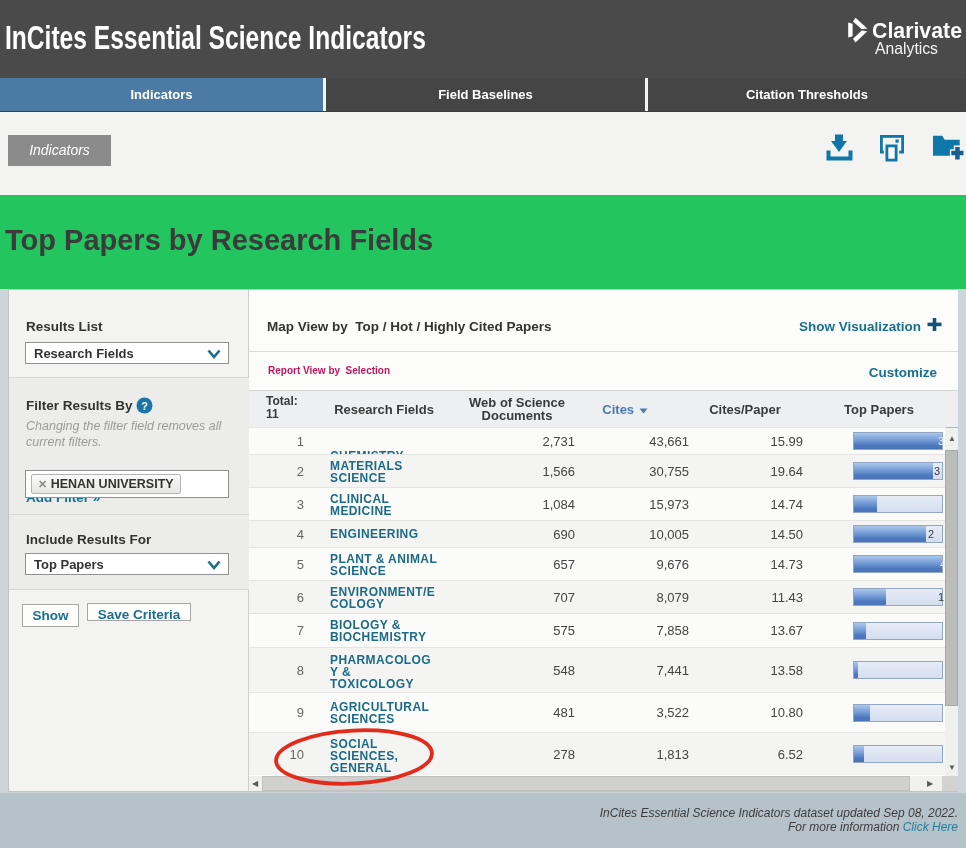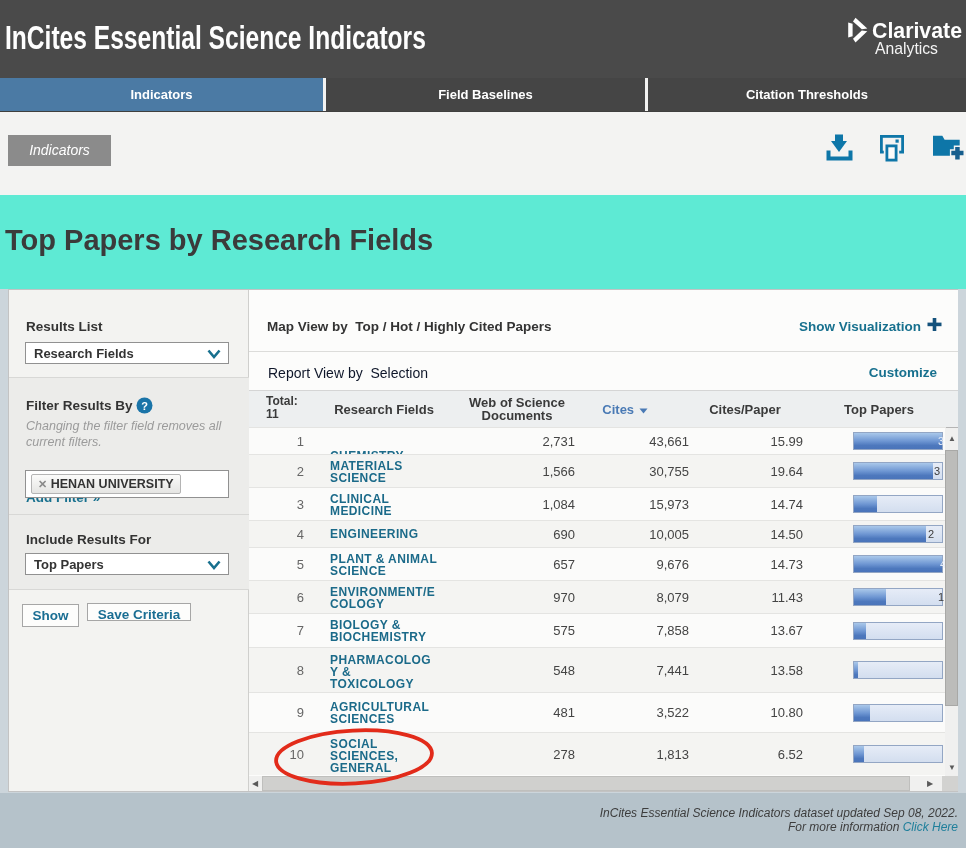--- a/index.html
+++ b/index.html
@@ -11,21 +11,21 @@
 
 #tabs{position:absolute;left:0;top:78px;width:966px;height:34px;background:#454545;}
 .tab{position:absolute;top:0;height:34px;color:#fff;font-size:13px;font-weight:bold;text-align:center;line-height:33px;}
 #tab1{left:0;width:323px;background:#4b7aa4;}
 #tab2{left:326px;width:319px;background:#454545;border-left:3px solid #f2f2f1;border-right:3px solid #f2f2f1;box-sizing:content-box;margin-left:-3px;}
 #tab3{left:648px;width:318px;background:#454545;}
 
 #toolbar{position:absolute;left:0;top:112px;width:966px;height:83px;background:#f3f3f2;}
 #crumb{position:absolute;left:8px;top:23px;width:103px;height:31px;background:#8b8b8b;color:#fff;font-style:italic;font-size:14px;text-align:center;line-height:30px;}
 
-#band{position:absolute;left:0;top:195px;width:966px;height:94px;background:#5eead4;}
+#band{position:absolute;left:0;top:195px;width:966px;height:94px;background:#22c55e;}
 #h1{position:absolute;left:5px;top:29px;font-size:29px;font-weight:bold;color:#3b3b3b;}
 
 #panel{position:absolute;left:8px;top:289px;width:950px;height:503px;background:#fff;border:1px solid #c3c3c3;}
 #sidebar{position:absolute;left:0px;top:0px;width:240px;height:501px;background:#f3f3f1;border-right:1px solid #cfcfcd;}
 .sblabel{font-weight:bold;font-size:13.5px;color:#333;}
 .sel{position:absolute;background:#fff;border:1px solid #919191;height:22px;}
 .sel .st{position:absolute;left:8px;top:3px;font-weight:bold;font-size:13px;color:#333;}
 .sel svg{position:absolute;right:6px;top:5px;}
 .link{color:#17708e;font-weight:bold;margin-top:36px;}
 .btn{position:absolute;background:#fdfdfc;border:1px solid #a6a6a6;color:#1a6e93;font-weight:bold;font-size:13.5px;text-align:center;}
@@ -129,21 +129,21 @@
     <div class="btn" style="left:78px;top:313px;width:104px;height:18px;line-height:21px">Save Criteria</div>
   </div>
   <div id="content">
     <div class="abs" style="left:18px;top:29px;font-size:13.5px;font-weight:bold;color:#333">Map View by&nbsp; Top / Hot / Highly Cited Papers</div>
     <div class="abs" style="left:500px;top:29px;width:172px;text-align:right;font-size:13.5px;font-weight:bold;color:#17708e">Show Visualization</div>
     <svg class="abs" style="left:678px;top:28px" width="15" height="13" viewBox="0 0 15 13">
         <rect x="0.5" y="4.6" width="14" height="3.6" fill="#14527c"></rect>
         <rect x="5.7" y="0" width="3.6" height="13" fill="#14527c"></rect>
       </svg>
     <div class="abs" style="left:0;top:61px;width:709px;border-top:1px solid #dcdcda"></div>
-    <div class="abs" style="left:19px;top:75px;font-size:14px;font-weight:normal;color:#0f172a">Report View by&nbsp; Selection</div>
+    <div class="abs" style="left:19px;top:75px;font-size:10px;font-weight:bold;color:#be185d">Report View by&nbsp; Selection</div>
     <div class="abs" style="left:548px;top:75px;width:140px;text-align:right;font-size:13.5px;font-weight:bold;color:#17708e">Customize</div>
     <div id="thead">
       <div class="th" style="left:17px;top:4px;text-align:left;font-size:12px;line-height:12.5px">Total:<br>11</div>
       <div class="th" style="left:75px;top:12px;width:120px">Research Fields</div>
       <div class="th" style="left:208px;top:5px;width:120px">Web of Science<br>Documents</div>
       <div class="th" style="left:346px;top:12px;width:60px;color:#4a7ab5">Cites <svg width="9" height="6" viewBox="0 0 9 6" style="margin-left:1px">
             <path d="M0.5 0.5 H8.5 L4.5 5.5 Z" fill="#4a7ab5"></path>
           </svg></div>
       <div class="th" style="left:436px;top:12px;width:120px">Cites/Paper</div>
       <div class="th" style="left:580px;top:12px;width:100px">Top Papers</div>
@@ -199,21 +199,21 @@
       <div class="num" style="left:320px;top:9px;width:120px">9,676</div>
       <div class="num" style="left:434px;top:9px;width:120px">14.73</div>
       <div class="bar" style="top:7px">
           <div class="fill" style="width:88px"></div>
           <div class="bardig" style="left:86px;color:#e8eef8">4</div>
         </div>
     </div>
     <div class="row" style="top:290px;height:33px;background:#f4f4f2">
       <div class="rk" style="top:9px">6</div>
       <div class="fld" style="top:5px">ENVIRONMENT/E<br>COLOGY</div>
-      <div class="num" style="left:206px;top:9px;width:120px">970</div>
+      <div class="num" style="left:206px;top:9px;width:120px">707</div>
       <div class="num" style="left:320px;top:9px;width:120px">8,079</div>
       <div class="num" style="left:434px;top:9px;width:120px">11.43</div>
       <div class="bar" style="top:7px">
           <div class="fill" style="width:32px"></div>
           <div class="bardig" style="left:84px">1</div>
         </div>
     </div>
     <div class="row" style="top:323px;height:34px;background:#fbfbfa">
       <div class="rk" style="top:9px">7</div>
       <div class="fld" style="top:5px">BIOLOGY &amp;<br>BIOCHEMISTRY</div>

